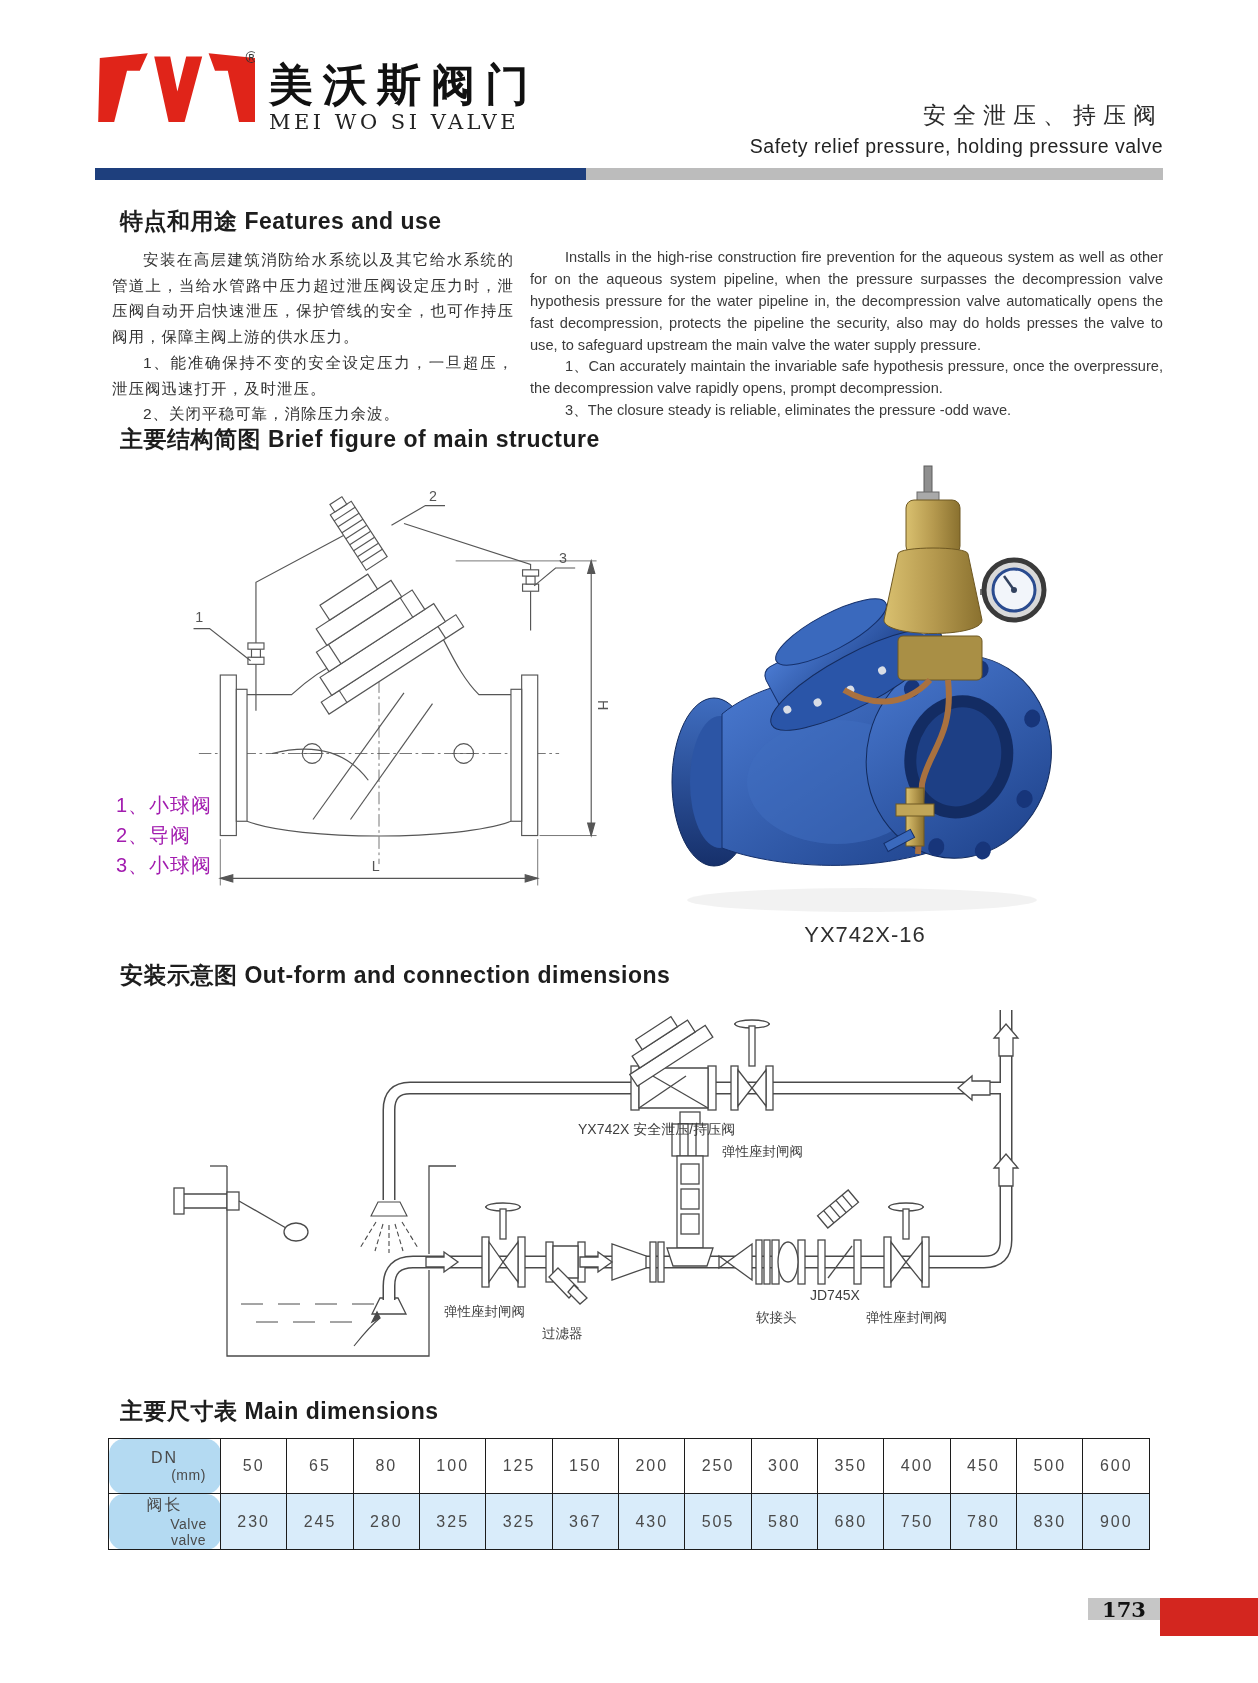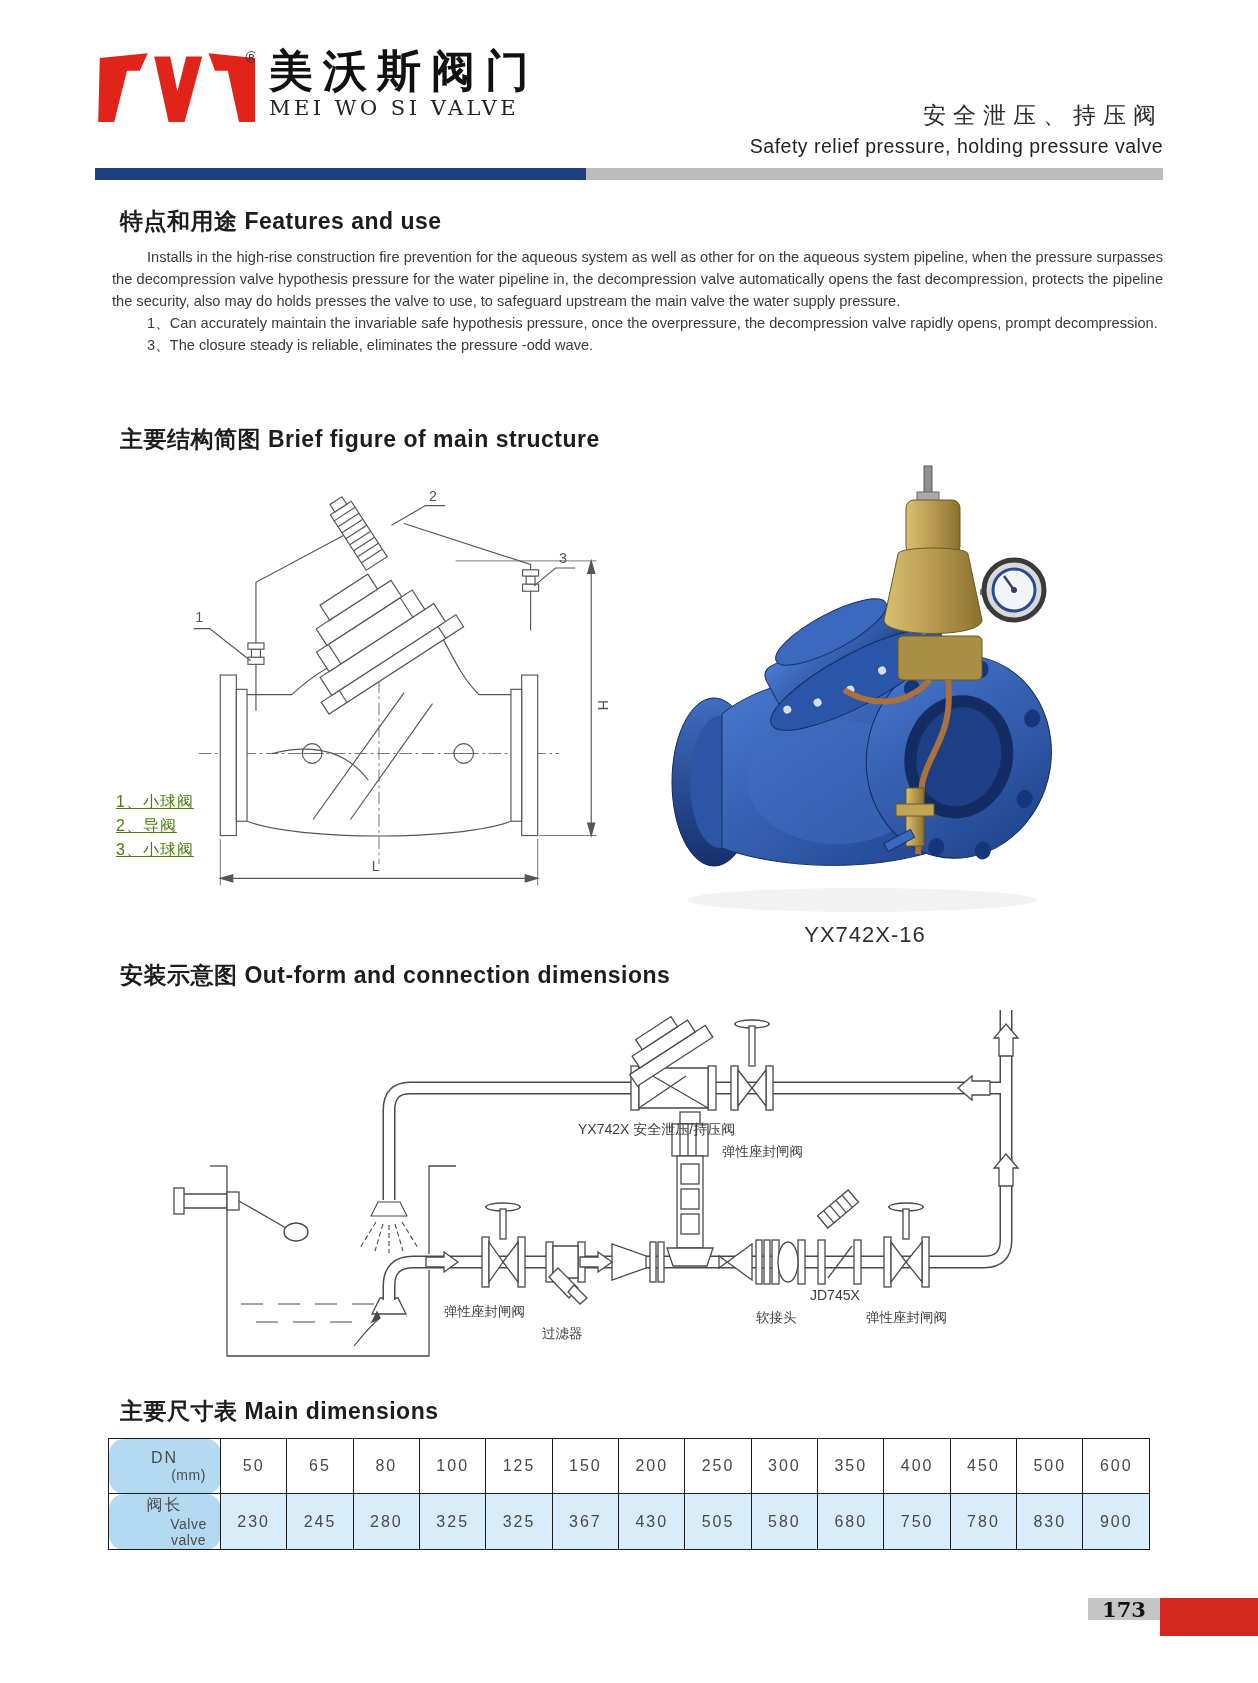--- a/index.html
+++ b/index.html
@@ -6,21 +6,21 @@
   body{
     width:1258px;height:1683px;position:relative;background:#ffffff;
     font-family:"Liberation Sans","DejaVu Sans",sans-serif;color:#222;
     overflow:hidden;
   }
   .abs{position:absolute;}
   
   .header{top:36px;left:95px;width:1068px;height:128px;}
   .logo-block{position:absolute;left:0;top:8px;display:flex;align-items:flex-start;}
   .logo-mark{width:160px;height:92px;}
-  .brand-col{margin-left:14px;margin-top:4px;}
+  .brand-col{margin-left:14px;margin-top:18px;}
   .brand-cn{font-family:"DejaVu Serif","Liberation Serif",serif;font-weight:bold;font-size:44px;letter-spacing:10px;color:#111;line-height:1.05;}
   .brand-en{font-family:"DejaVu Serif","Liberation Serif",serif;font-size:21px;letter-spacing:3.5px;color:#222;margin-top:2px;}
   .title-block{position:absolute;right:0;bottom:6px;text-align:right;}
   .title-cn{font-size:23px;letter-spacing:7px;color:#2b2b2b;}
   .title-en{font-size:19.5px;color:#232323;margin-top:4px;letter-spacing:0.5px;}
   .rule{top:168px;left:95px;width:1068px;height:12px;display:flex;}
   .rule-blue{width:46%;height:100%;background:#1e3f7d;}
   .rule-gray{width:54%;height:100%;background:#bcbcbc;}
   
   .sec-head{font-size:23px;font-weight:bold;color:#1d1d1d;letter-spacing:0.5px;margin-left:8px;}
@@ -28,21 +28,21 @@
   .features{top:206px;left:112px;width:1051px;}
   .feat-cols{display:flex;gap:16px;margin-top:10px;}
   .feat-cn{width:402px;font-size:15.5px;line-height:1.66;color:#333;text-align:justify;letter-spacing:1px;}
   .feat-en{flex:1;font-size:14.6px;line-height:1.5;color:#3a3a3a;text-align:justify;}
   .feat-cn p,.feat-en p{margin:0;}
   .indent2{text-indent:2em;}
   .indent25{text-indent:2.4em;}
   
   .structure-head{top:424px;left:112px;}
   .structure-drawing{top:486px;left:138px;}
-  .structure-legend{top:790px;left:116px;font-size:16px;color:#4d7c0f;line-height:1.5;letter-spacing:1px;text-decoration:underline;}
+  .structure-legend{top:790px;left:116px;font-size:20px;color:#a21caf;line-height:1.5;letter-spacing:1px;}
   .valve-photo{top:452px;left:662px;}
   .photo-caption{top:922px;left:700px;width:330px;text-align:center;font-size:22px;color:#2e2e2e;letter-spacing:1px;}
   
   .install-head{top:960px;left:112px;}
   .install-svg{top:1004px;left:126px;}
   
   .table-head{top:1396px;left:112px;}
   table.dims{position:absolute;top:1438px;left:108px;width:1042px;border-collapse:collapse;table-layout:fixed;}
   table.dims td{border:1.6px solid #1c1c1c;text-align:center;height:52px;font-size:16px;color:#4a4a4a;letter-spacing:2px;}
   td.rowhead{background:#b4daf2;color:#4a4a4a;font-size:15px;letter-spacing:1px;border-radius:15px;}
@@ -79,20 +79,25 @@
   </div>
 </div>
 <div class="abs rule">
   <div class="rule-blue"></div>
   <div class="rule-gray"></div>
 </div>
 
 <div class="abs features">
   <div class="sec-head">特点和用途 Features and use</div>
   <div class="feat-cols">
+    <div class="feat-cn">
+      <p class="indent2">安装在高层建筑消防给水系统以及其它给水系统的管道上，当给水管路中压力超过泄压阀设定压力时，泄压阀自动开启快速泄压，保护管线的安全，也可作持压阀用，保障主阀上游的供水压力。</p>
+      <p class="indent2">1、能准确保持不变的安全设定压力，一旦超压，泄压阀迅速打开，及时泄压。</p>
+      <p class="indent2">2、关闭平稳可靠，消除压力余波。</p>
+    </div>
     <div class="feat-en">
       <p class="indent25">Installs in the high-rise construction fire prevention for the aqueous system as well as other for on the aqueous system pipeline, when the pressure surpasses the decompression valve hypothesis pressure for the water pipeline in, the decompression valve automatically opens the fast decompression, protects the pipeline the security, also may do holds presses the valve to use, to safeguard upstream the main valve the water supply pressure.</p>
       <p class="indent25">1、Can accurately maintain the invariable safe hypothesis pressure, once the overpressure, the decompression valve rapidly opens, prompt decompression.</p>
       <p class="indent25">3、The closure steady is reliable, eliminates the pressure -odd wave.</p>
     </div>
   </div>
 </div>
 
 <div class="abs sec-head structure-head">主要结构简图 Brief figure of main structure</div>
 

